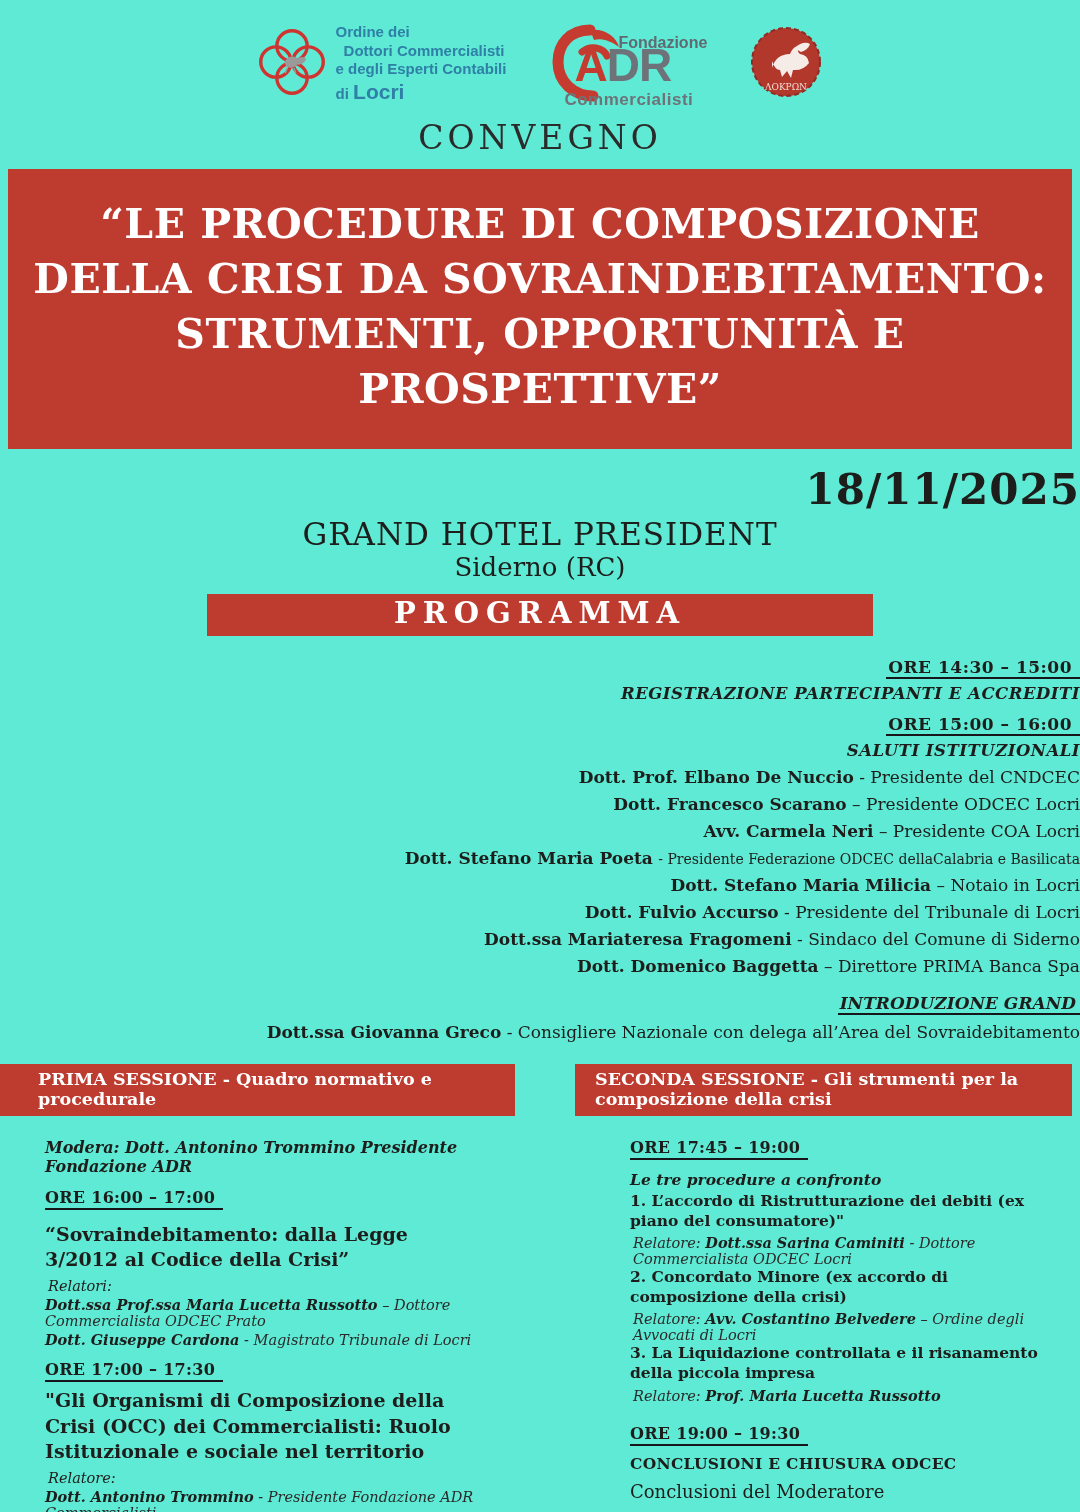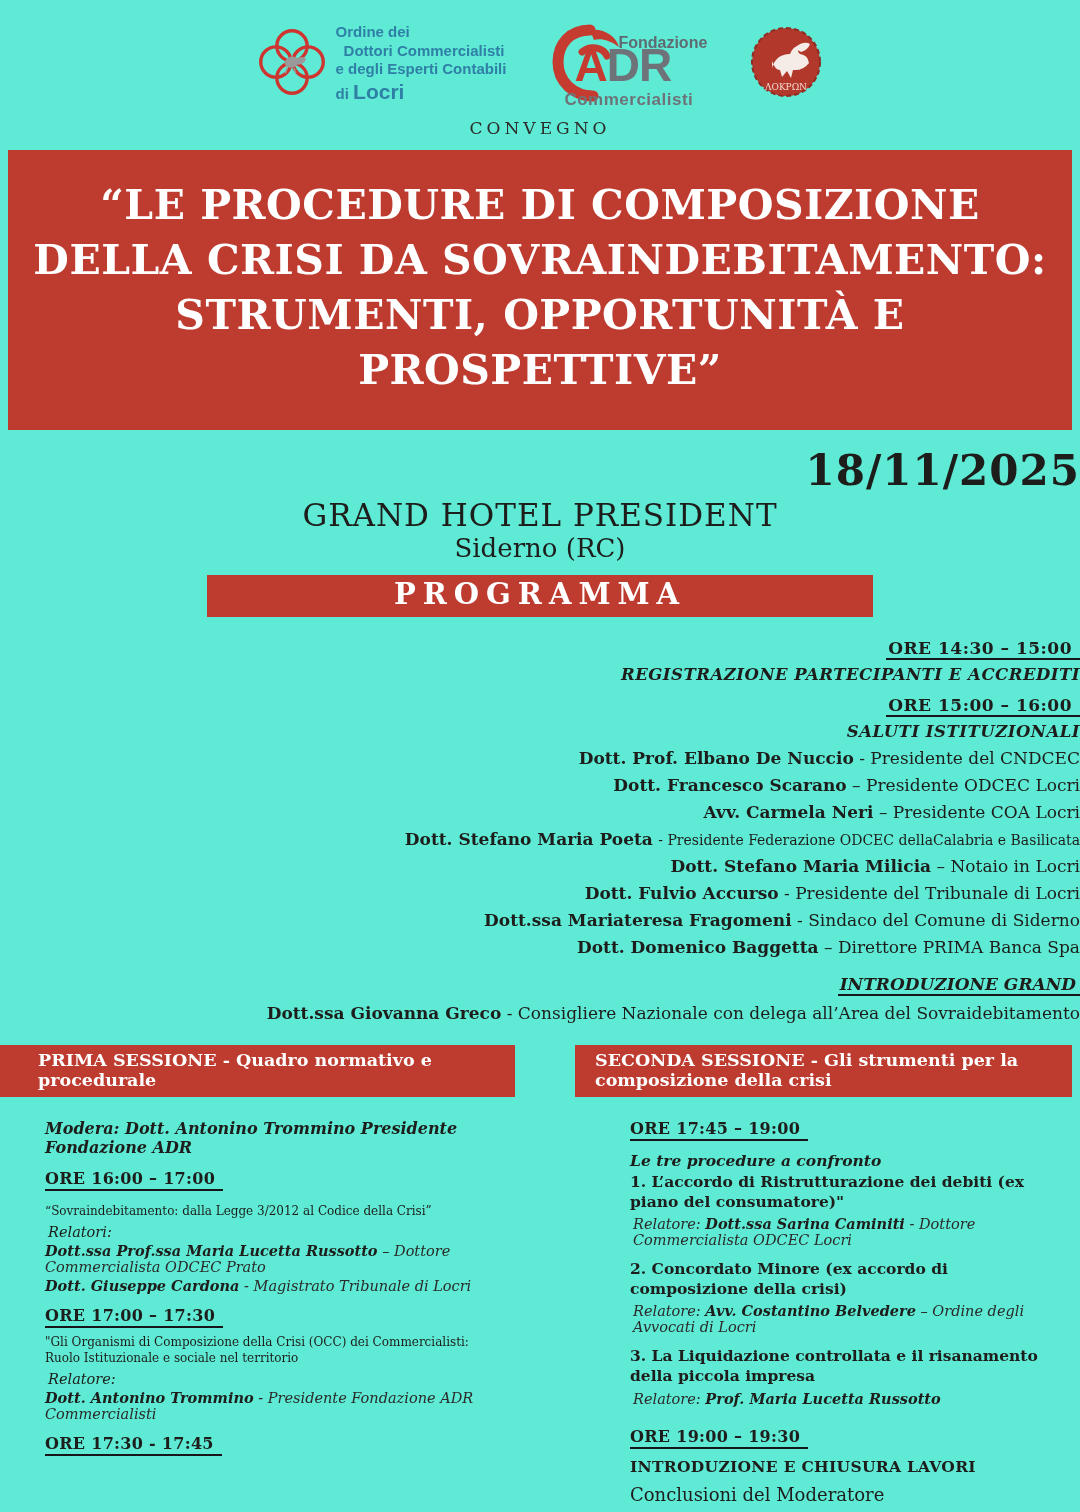--- a/index.html
+++ b/index.html
@@ -16,21 +16,21 @@
   .odcec-city-line { font-size:15px; }
   .odcec-city-line .city { font-size:21px; font-weight:bold; }
   .logo-adr { position:relative; width:158px; height:92px; font-family:"Liberation Sans",sans-serif; }
   .adr-fond { position:absolute; top:16px; left:70px; font-size:16px; font-weight:bold; color:#5f6a72; }
   .adr-main { position:absolute; top:20px; left:26px; font-size:46px; font-weight:bold; letter-spacing:-1px; }
   .adr-main .a { color:#c63b30; } .adr-main .dr { color:#6d7378; }
   .adr-sub { position:absolute; bottom:0; left:16px; font-size:17px; font-weight:bold; color:#6d7378; letter-spacing:0.5px; }
   .adr-swirl { position:absolute; top:2px; left:0; }
 
   
-  .kicker { text-align:center; font-size:17px; letter-spacing:4px; margin-top:8px; color:#2b2b2b; }
+  .kicker { text-align:center; font-size:33px; letter-spacing:4px; margin-top:8px; color:#2b2b2b; }
   .banner { margin:12px 8px 16px 8px; background:var(--red); color:#fff; text-align:center;
             padding:28px 10px 32px 10px; }
   .banner div { font-size:41px; font-weight:bold; line-height:1.34; letter-spacing:0.5px; }
 
   .date { text-align:right; font-size:42px; font-weight:bold; margin-top:14px; letter-spacing:1px; }
   .venue { text-align:center; font-size:31px; margin-top:2px; letter-spacing:1px; }
   .city  { text-align:center; font-size:26px; }
 
   .prog-bar { width:666px; margin:12px auto 0 auto; background:var(--red); color:#fff;
               text-align:center; font-size:29px; font-weight:bold; letter-spacing:7px; padding:2px 0 6px 0; }
@@ -50,26 +50,26 @@
   .sessions { display:flex; align-items:flex-start; margin-top:22px; }
   .s-col-l { width:515px; }
   .s-col-r { width:497px; margin-left:60px; }
   .s-bar { background:var(--red); color:#fff; font-weight:bold; font-size:17.5px; padding:5px 6px 7px 38px; }
   .s-col-r .s-bar { padding-left:20px; }
   .s-body-l { padding:10px 28px 0 45px; font-size:16px; }
   .s-body-r { padding:10px 4px 0 55px; font-size:15.5px; }
   .s-time { display:inline-block; font-weight:bold; font-size:16px; border-bottom:2px solid #15151a;
             padding:0 8px 1px 0; margin:12px 0 4px 0; letter-spacing:0.3px; }
   .modera { font-weight:bold; font-style:italic; font-size:16px; margin-top:12px; }
-  .talk { font-weight:normal; font-size:12px; line-height:1.35; margin-top:8px; }
+  .talk { font-weight:bold; font-size:19px; line-height:1.35; margin-top:8px; }
   .rel-label { font-style:italic; font-size:14.5px; margin:5px 0 0 3px; }
   .rel-line { font-size:14.5px; margin-top:2px; }
   .rel-name { font-weight:bold; font-style:italic; }
   .rel-role { font-style:italic; color:#2a2a2a; }
-  .item { font-weight:bold; font-size:15.5px; margin-top:11px; line-height:1.3; }
+  .item { font-weight:bold; font-size:15.5px; line-height:1.3; }
   .rel-inline { font-size:14.5px; margin:3px 0 0 3px; }
   .concl { font-weight:bold; font-size:15.5px; margin-top:4px; letter-spacing:0.3px; }
   .note { font-size:18px; margin-top:8px; }
 
   :root { --red:#be3b30; }
 </style>
 </head>
 <body>
 
 <div class="page">
@@ -176,20 +176,20 @@
       <div class="s-body-r">
         <div><span class="s-time">ORE 17:45 – 19:00</span></div>
         <div class="modera" style="margin-top:6px;font-size:15.5px">Le tre procedure a confronto</div>
         <div class="item" style="margin-top:2px">1.  L’accordo di Ristrutturazione dei debiti (ex piano del consumatore)"</div>
         <div class="rel-inline"><span class="rel-role">Relatore: </span><span class="rel-name">Dott.ssa Sarina Caminiti</span><span class="rel-role"> - Dottore Commercialista ODCEC Locri</span></div>
         <div class="item">2.  Concordato Minore (ex accordo di composizione della crisi)</div>
         <div class="rel-inline"><span class="rel-role">Relatore: </span><span class="rel-name">Avv. Costantino Belvedere</span><span class="rel-role"> – Ordine degli Avvocati di Locri</span></div>
         <div class="item">3.  La Liquidazione controllata e il risanamento della piccola impresa</div>
         <div class="rel-inline"><span class="rel-role">Relatore: </span><span class="rel-name">Prof. Maria Lucetta Russotto</span></div>
         <div style="margin-top:8px"><span class="s-time">ORE 19:00 – 19:30</span></div>
-        <div class="concl">INTRODUZIONE E CHIUSURA LAVORI</div>
+        <div class="concl">CONCLUSIONI E CHIUSURA ODCEC</div>
         <div class="note">Conclusioni del Moderatore</div>
 
       </div>
     </div>
   </div>
 
 </div>
 
 </body></html>

